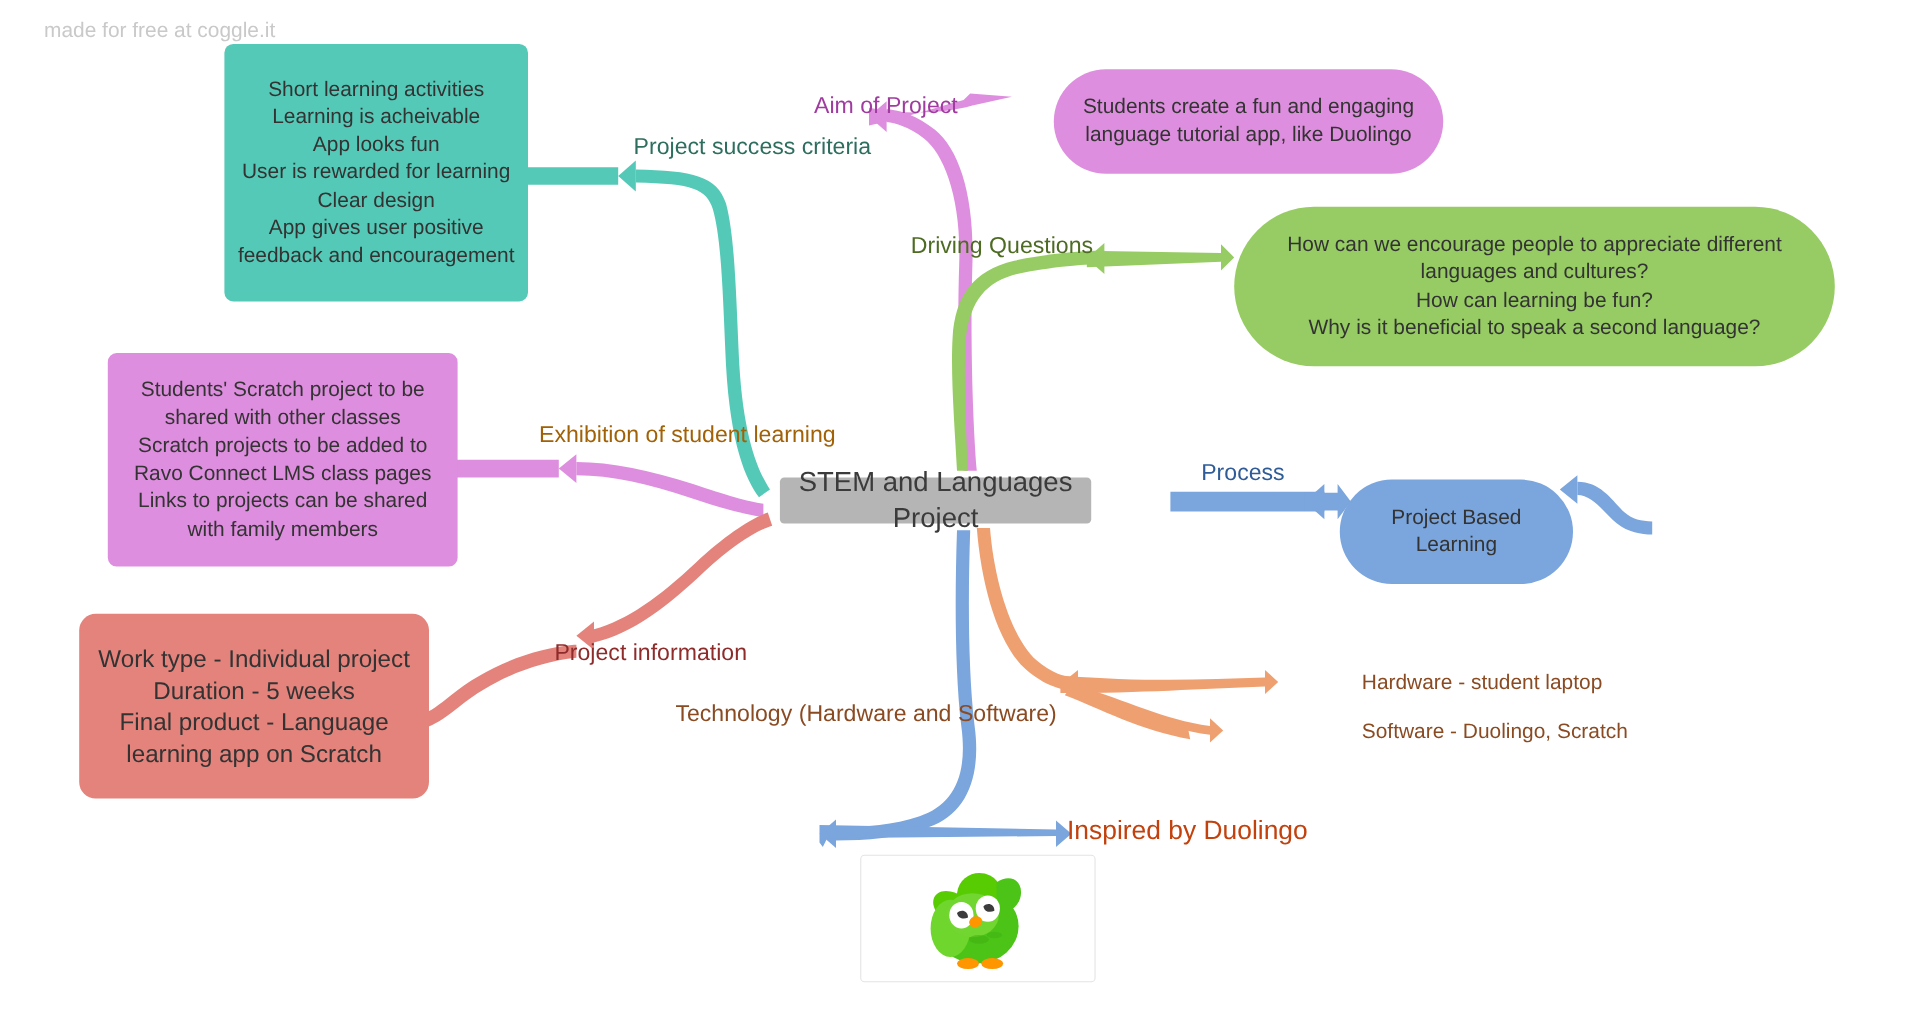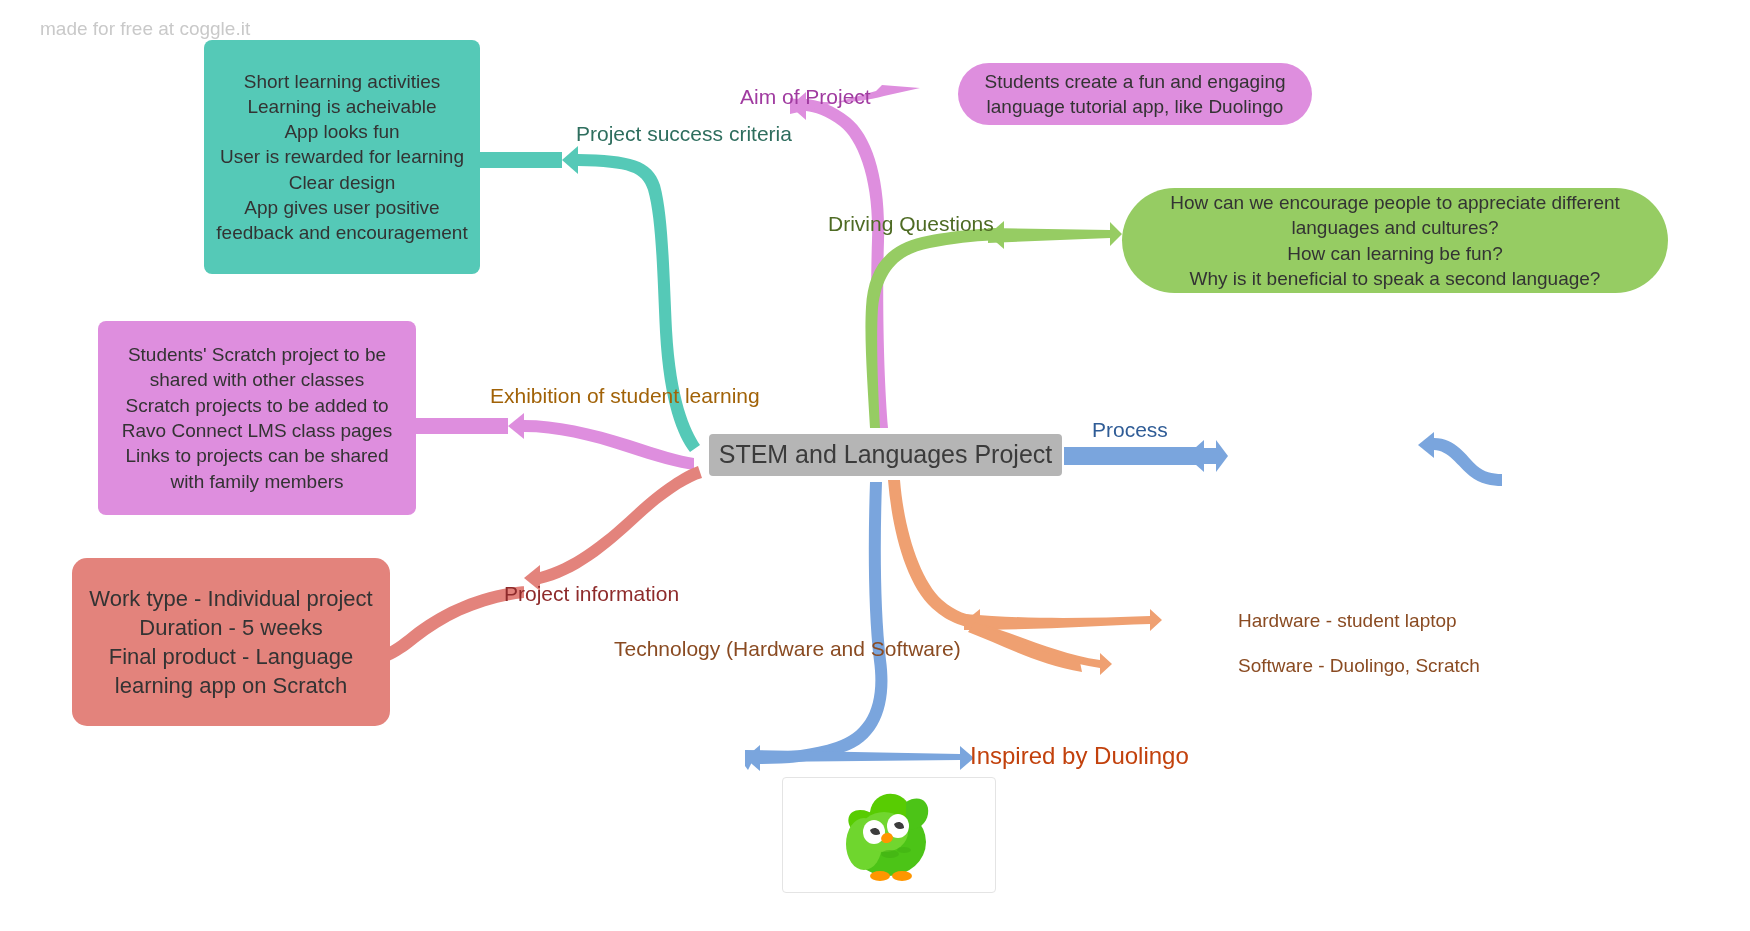--- a/index.html
+++ b/index.html
@@ -38,35 +38,35 @@
   .node-box {
     border-radius: 8px;
     padding: 8px 12px;
     display: flex;
     align-items: center;
     justify-content: center;
     margin-left: 38px;
   }
   .node-pill {
     border-radius: 999px;
-    padding: 2px 26px;
+    padding: 22px 26px;
     display: flex;
     align-items: center;
     justify-content: center;
   }
   .branch-label {
     position: absolute;
     white-space: nowrap;
     background: transparent;
   }
   
   #central-node {
     left: 709px;
     top: 434px;
-    width: 353px;
+    width: 283px;
     height: 42px;
     background: #b5b5b5;
     border-radius: 4px;
     display: flex;
     align-items: center;
     justify-content: center;
     font-size: 25px;
     color: #3b3b3b;
   }
   
@@ -201,20 +201,21 @@
   <div class="node node-pill" style="left:958px; top:63px; width:354px; min-height:62px; background:#DE8EDE; font-size:19px;">Students create a fun and engaging
 language tutorial app, like Duolingo</div>
   <div class="branch-label" style="left:740px; top:85px; font-size:21px; color:#a03ba0;">Aim of Project</div>
 
   <div class="node node-pill" style="left:1122px; top:188px; width:546px; min-height:100px; background:#96CC63; font-size:19px;">How can we encourage people to appreciate different
 languages and cultures?
 How can learning be fun?
 Why is it beneficial to speak a second language?</div>
   <div class="branch-label" style="left:828px; top:212px; font-size:21px; color:#4e6b24;">Driving Questions</div>
 
+  <div class="node node-pill" style="left:1218px; top:436px; width:212px; min-height:40px; background:#7AA5DD; font-size:19px;">Project Based Learning</div>
   <div class="branch-label" style="left:1092px; top:418px; font-size:21px; color:#2f5c96;">Process</div>
 
   <div class="node node-box" style="left:60px; top:321px; width:318px; min-height:194px; background:#DE8EDE; font-size:19px;">Students' Scratch project to be shared with other classes
 Scratch projects to be added to Ravo Connect LMS class pages
 Links to projects can be shared with family members</div>
   <div class="branch-label" style="left:490px; top:384px; font-size:21px; color:#a16207;">Exhibition of student learning</div>
 
   <div class="node node-box" style="left:34px; top:558px; width:318px; min-height:168px; background:#E3837C; font-size:22px;border-radius:15px;">Work type - Individual project
 Duration - 5 weeks
 Final product - Language learning app on Scratch</div>

